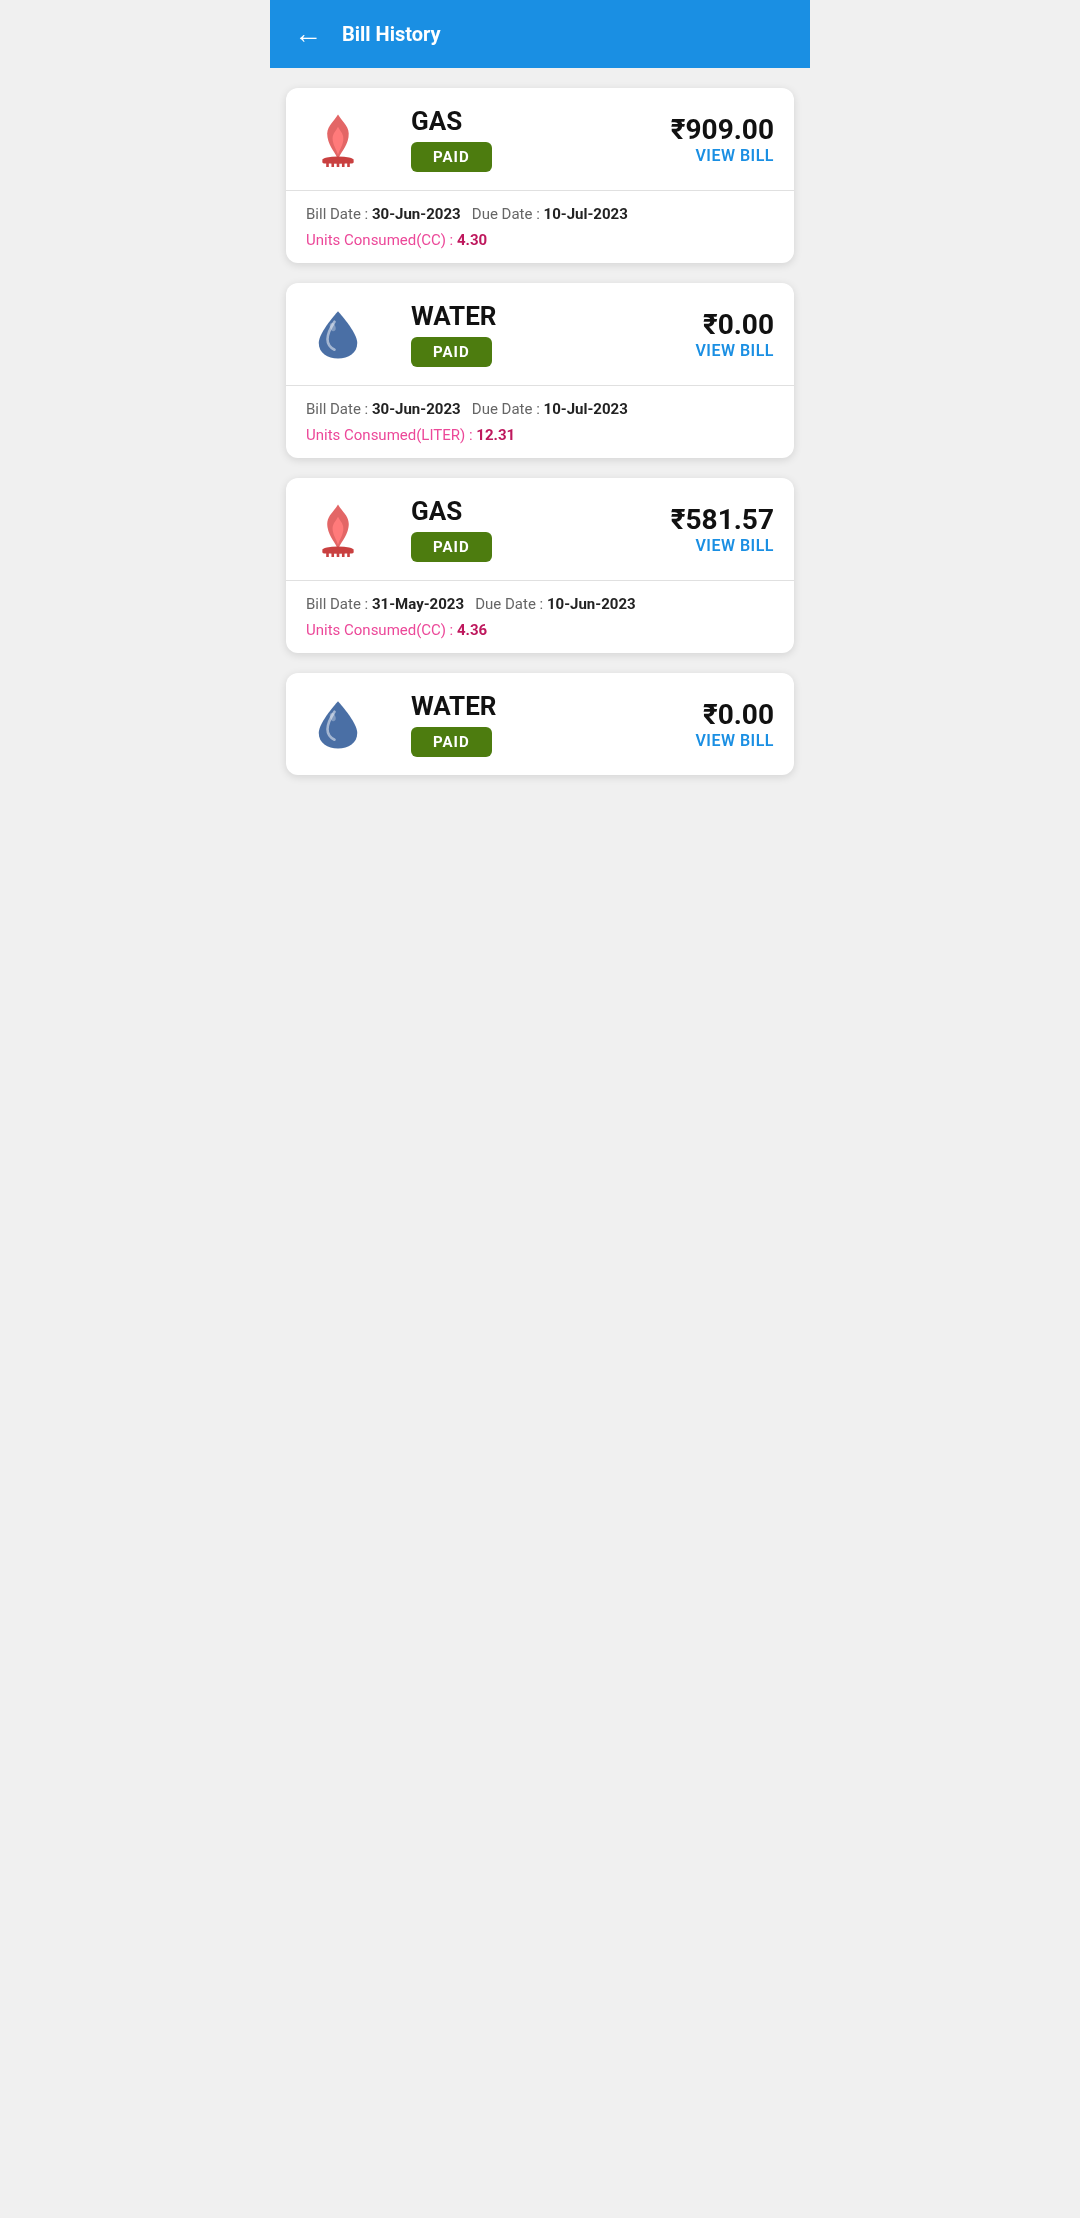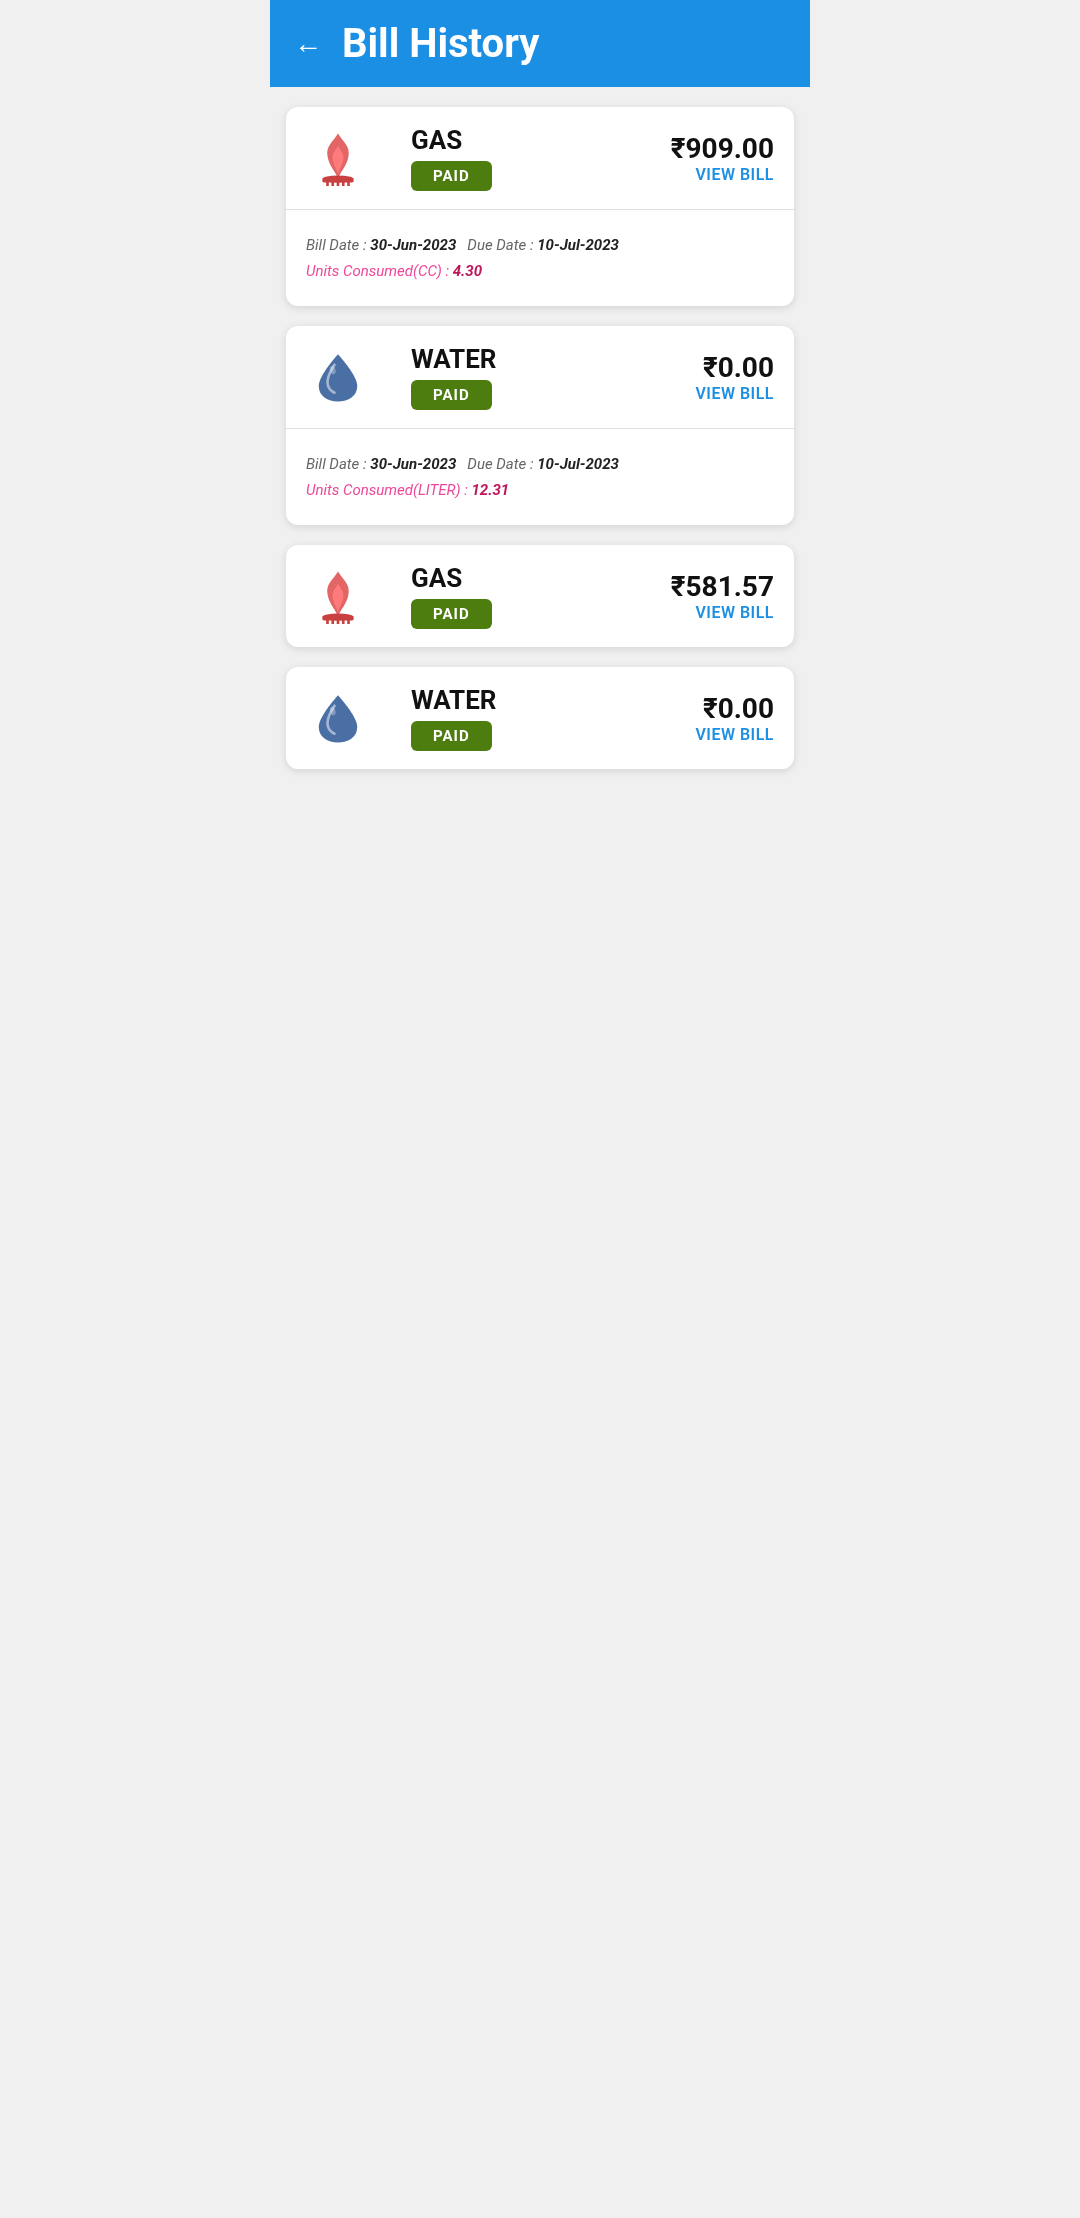--- a/index.html
+++ b/index.html
@@ -27,21 +27,21 @@
 
     .back-arrow {
       color: white;
       font-size: 28px;
       cursor: pointer;
       line-height: 1;
     }
 
     .header-title {
       color: white;
-      font-size: 40px;
+      font-size: 20px;
       font-weight: bold;
     }
 
     .content {
       padding: 20px 16px;
       display: flex;
       flex-direction: column;
       gap: 20px;
     }
 
@@ -108,22 +108,21 @@
       color: #1a8fe3;
       font-size: 16px;
       font-weight: 600;
       cursor: pointer;
       text-transform: uppercase;
       letter-spacing: 0.5px;
     }
 
     .bill-card-bottom {
       border-top: 1px solid #e0e0e0;
-      padding: 26px 20px;
-      font-style: italic;
+      padding: 14px 20px;
     }
 
     .bill-dates {
       font-size: 15px;
       color: #444;
       margin-bottom: 8px;
     }
 
     .bill-dates span.label {
       color: #666;
@@ -256,20 +255,28 @@
         </div>
         <div class="bill-info">
           <div class="bill-name">GAS</div>
           <span class="paid-badge">PAID</span>
         </div>
         <div class="bill-amount-section">
           <span class="bill-amount">₹581.57</span>
           <span class="view-bill-link">VIEW BILL</span>
         </div>
       </div>
+      <div class="bill-card-bottom">
+        <div class="bill-dates">
+          <span class="label">Bill Date :</span> <span class="value">31-May-2023</span>&nbsp;&nbsp;&nbsp;<span class="label">Due Date :</span> <span class="value">10-Jun-2023</span>
+        </div>
+        <div class="bill-units">
+          <span class="label">Units Consumed(CC) :</span> <span class="value">4.36</span>
+        </div>
+      </div>
     </div>
     <div class="bill-card">
       <div class="bill-card-top">
         <div class="bill-icon">
           <svg class="water-icon-svg" viewBox="0 0 64 64" xmlns="http://www.w3.org/2000/svg">
 
       <path d="M32 6 C32 6 10 30 10 42 C10 54 20 60 32 60 C44 60 54 54 54 42 C54 30 32 6 32 6Z" fill="#4a6fa5"></path>
 
       <path d="M28 18 C28 18 20 30 20 38 C20 44 24 48 28 50" stroke="white" stroke-width="3" fill="none" stroke-linecap="round" opacity="0.5"></path>
 

